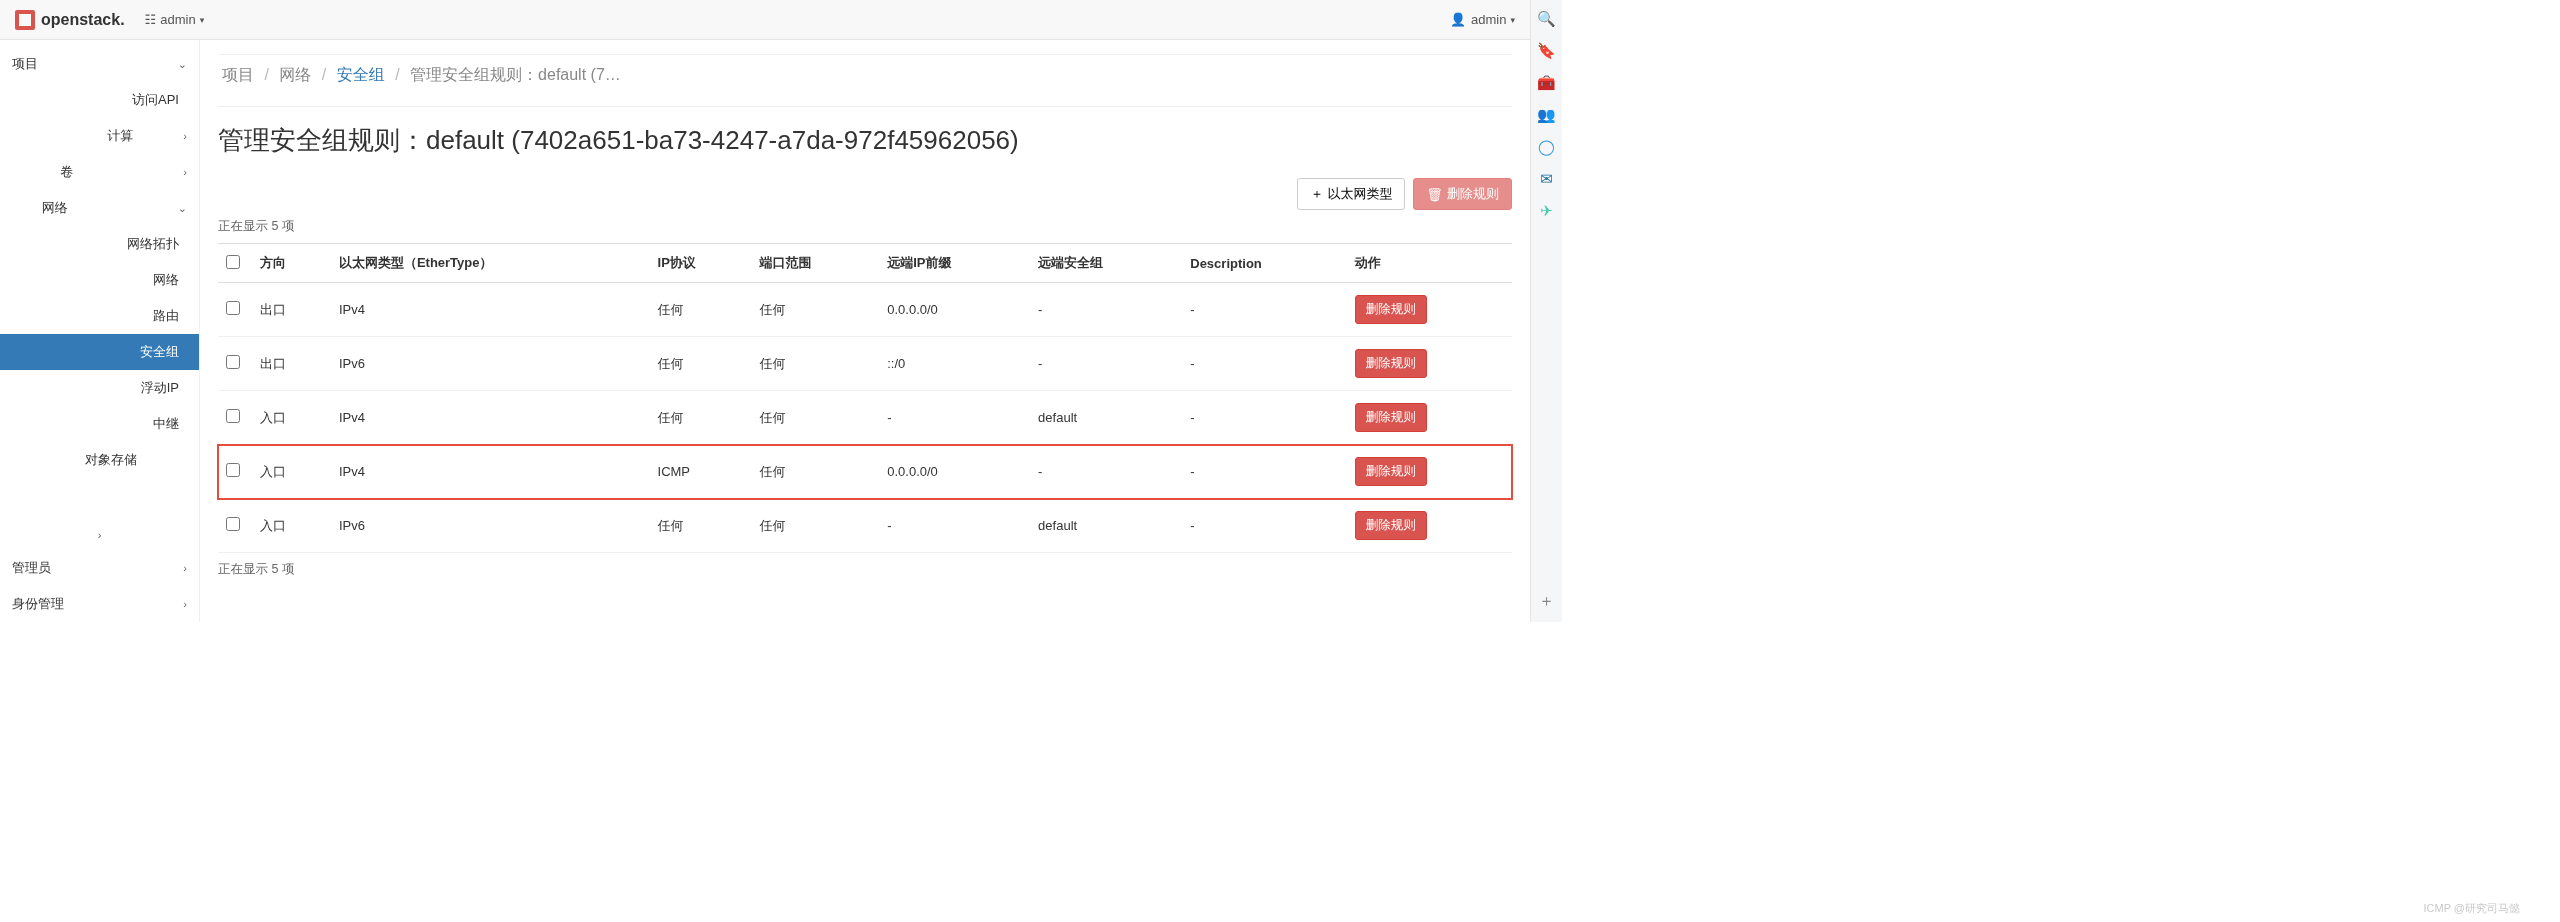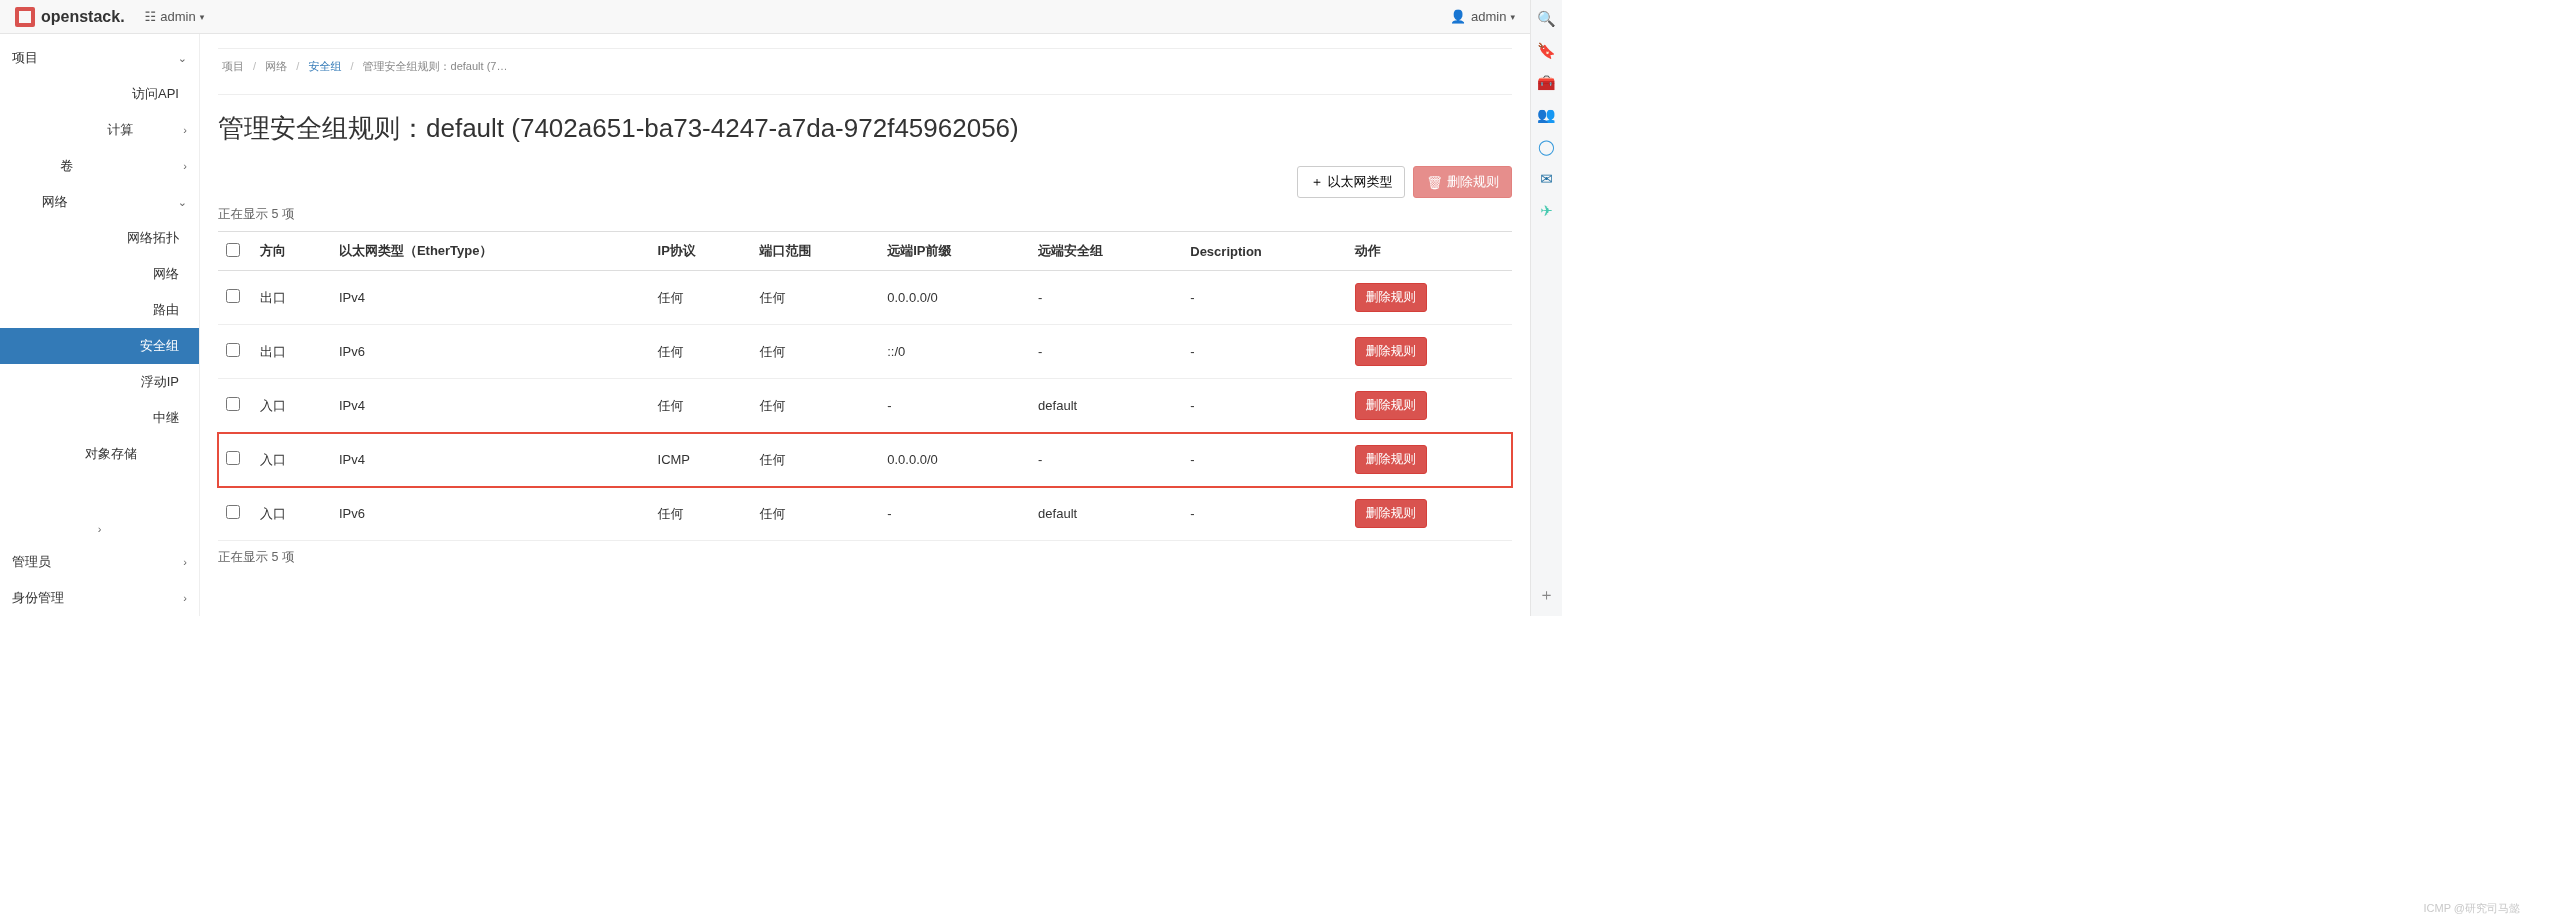--- a/index.html
+++ b/index.html
@@ -1,34 +1,34 @@
 <!DOCTYPE html>
 <html><head>
 <meta charset="utf-8">
 <style>
 * { box-sizing: border-box; margin: 0; padding: 0; }
 body { font-family: "Helvetica Neue", Helvetica, Arial, sans-serif; font-size: 13px; color: #333; background: #fff; }
 .page { display: flex; flex-direction: column; width: 1530px; }
-.topbar { height: 34px; background: #f8f8f8; border-bottom: 1px solid #e5e5e5; display: flex; align-items: center; padding: 0 15px; justify-content: space-between; }
+.topbar { height: 40px; background: #f8f8f8; border-bottom: 1px solid #e5e5e5; display: flex; align-items: center; padding: 0 15px; justify-content: space-between; }
 .topbar-left { display: flex; align-items: center; gap: 20px; }
 .logo { display: flex; align-items: center; gap: 6px; font-weight: 600; font-size: 16px; color: #333; }
 .logo-icon { width: 20px; height: 20px; background: #d9534f; border-radius: 2px; position: relative; }
 .logo-icon::after { content: ""; position: absolute; inset: 4px; background: #f8f8f8; }
 .project-sel { display: flex; align-items: center; gap: 4px; font-size: 13px; color: #555; cursor: pointer; }
 .user-menu { display: flex; align-items: center; gap: 4px; font-size: 13px; color: #555; cursor: pointer; }
 .caret { font-size: 9px; }
 .body { display: flex; }
 .sidebar { width: 200px; background: #fff; border-right: 1px solid #eee; padding-top: 6px; }
 .nav-item { padding: 9px 12px; font-size: 13px; color: #333; display: flex; align-items: center; justify-content: space-between; cursor: pointer; }
 .nav-item.sub { padding-left: 0; padding-right: 20px; justify-content: flex-end; text-align: right; }
 .nav-item.sub2 { padding-left: 0; padding-right: 20px; justify-content: flex-end; text-align: left; }
 .nav-item.active { background: #337ab7; color: #fff; }
 .chev { font-size: 11px; color: #666; }
 .main { flex: 1; padding: 14px 18px 14px 18px; }
-.breadcrumb { font-size: 11px; color: #888; margin-bottom: 10px; }
+.breadcrumb { font-size: 16px; color: #888; margin-bottom: 10px; }
 .breadcrumb a { color: #337ab7; text-decoration: none; }
 .breadcrumb .sep { margin: 0 6px; color: #bbb; }
 .bcwrap { border: 1px solid #eee; border-left: none; border-right: none; padding: 10px 4px; background: #fff; }
 h1.title { font-size: 26px; font-weight: 400; color: #333; margin: 16px 0 20px; }
 .toolbar { display: flex; justify-content: flex-end; gap: 8px; margin-bottom: 8px; }
 .btn { padding: 6px 12px; font-size: 13px; border-radius: 3px; border: 1px solid #ccc; background: #fff; cursor: pointer; display: inline-flex; align-items: center; gap: 4px; }
 .btn-danger { background: #d9534f; border-color: #d43f3a; color: #fff; }
 .btn-danger[disabled] { opacity: .65; cursor: default; }
 .count-text { font-size: 12.5px; color: #666; margin: 8px 0; }
 table.rules { width: 100%; border-collapse: collapse; }

